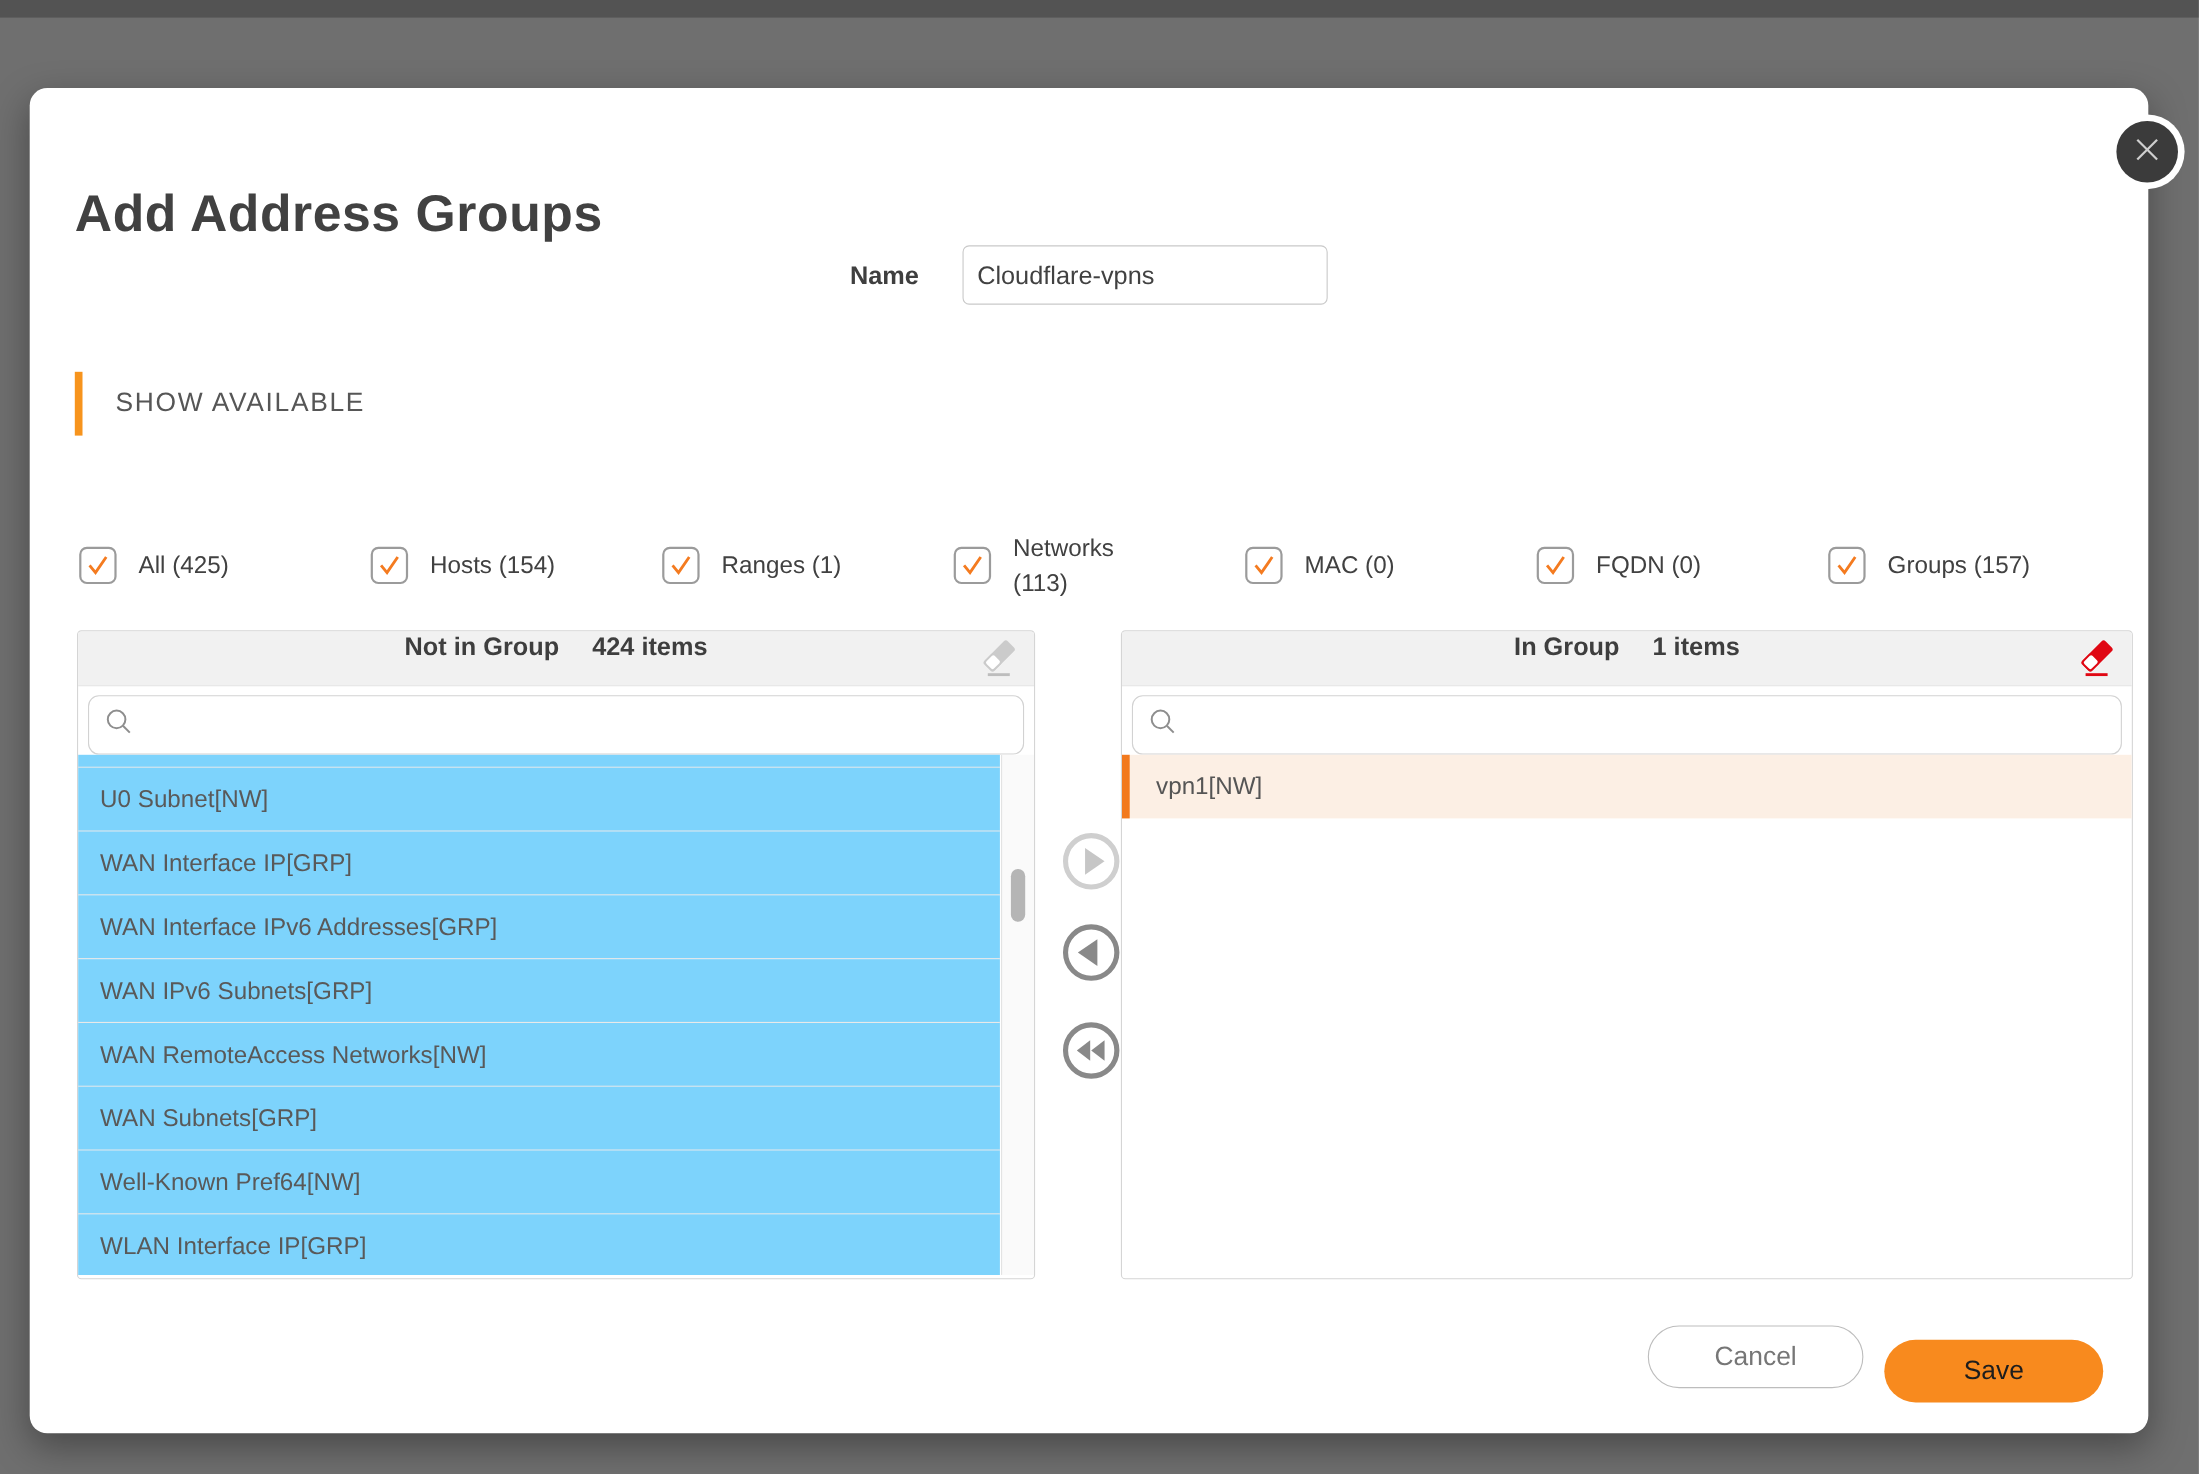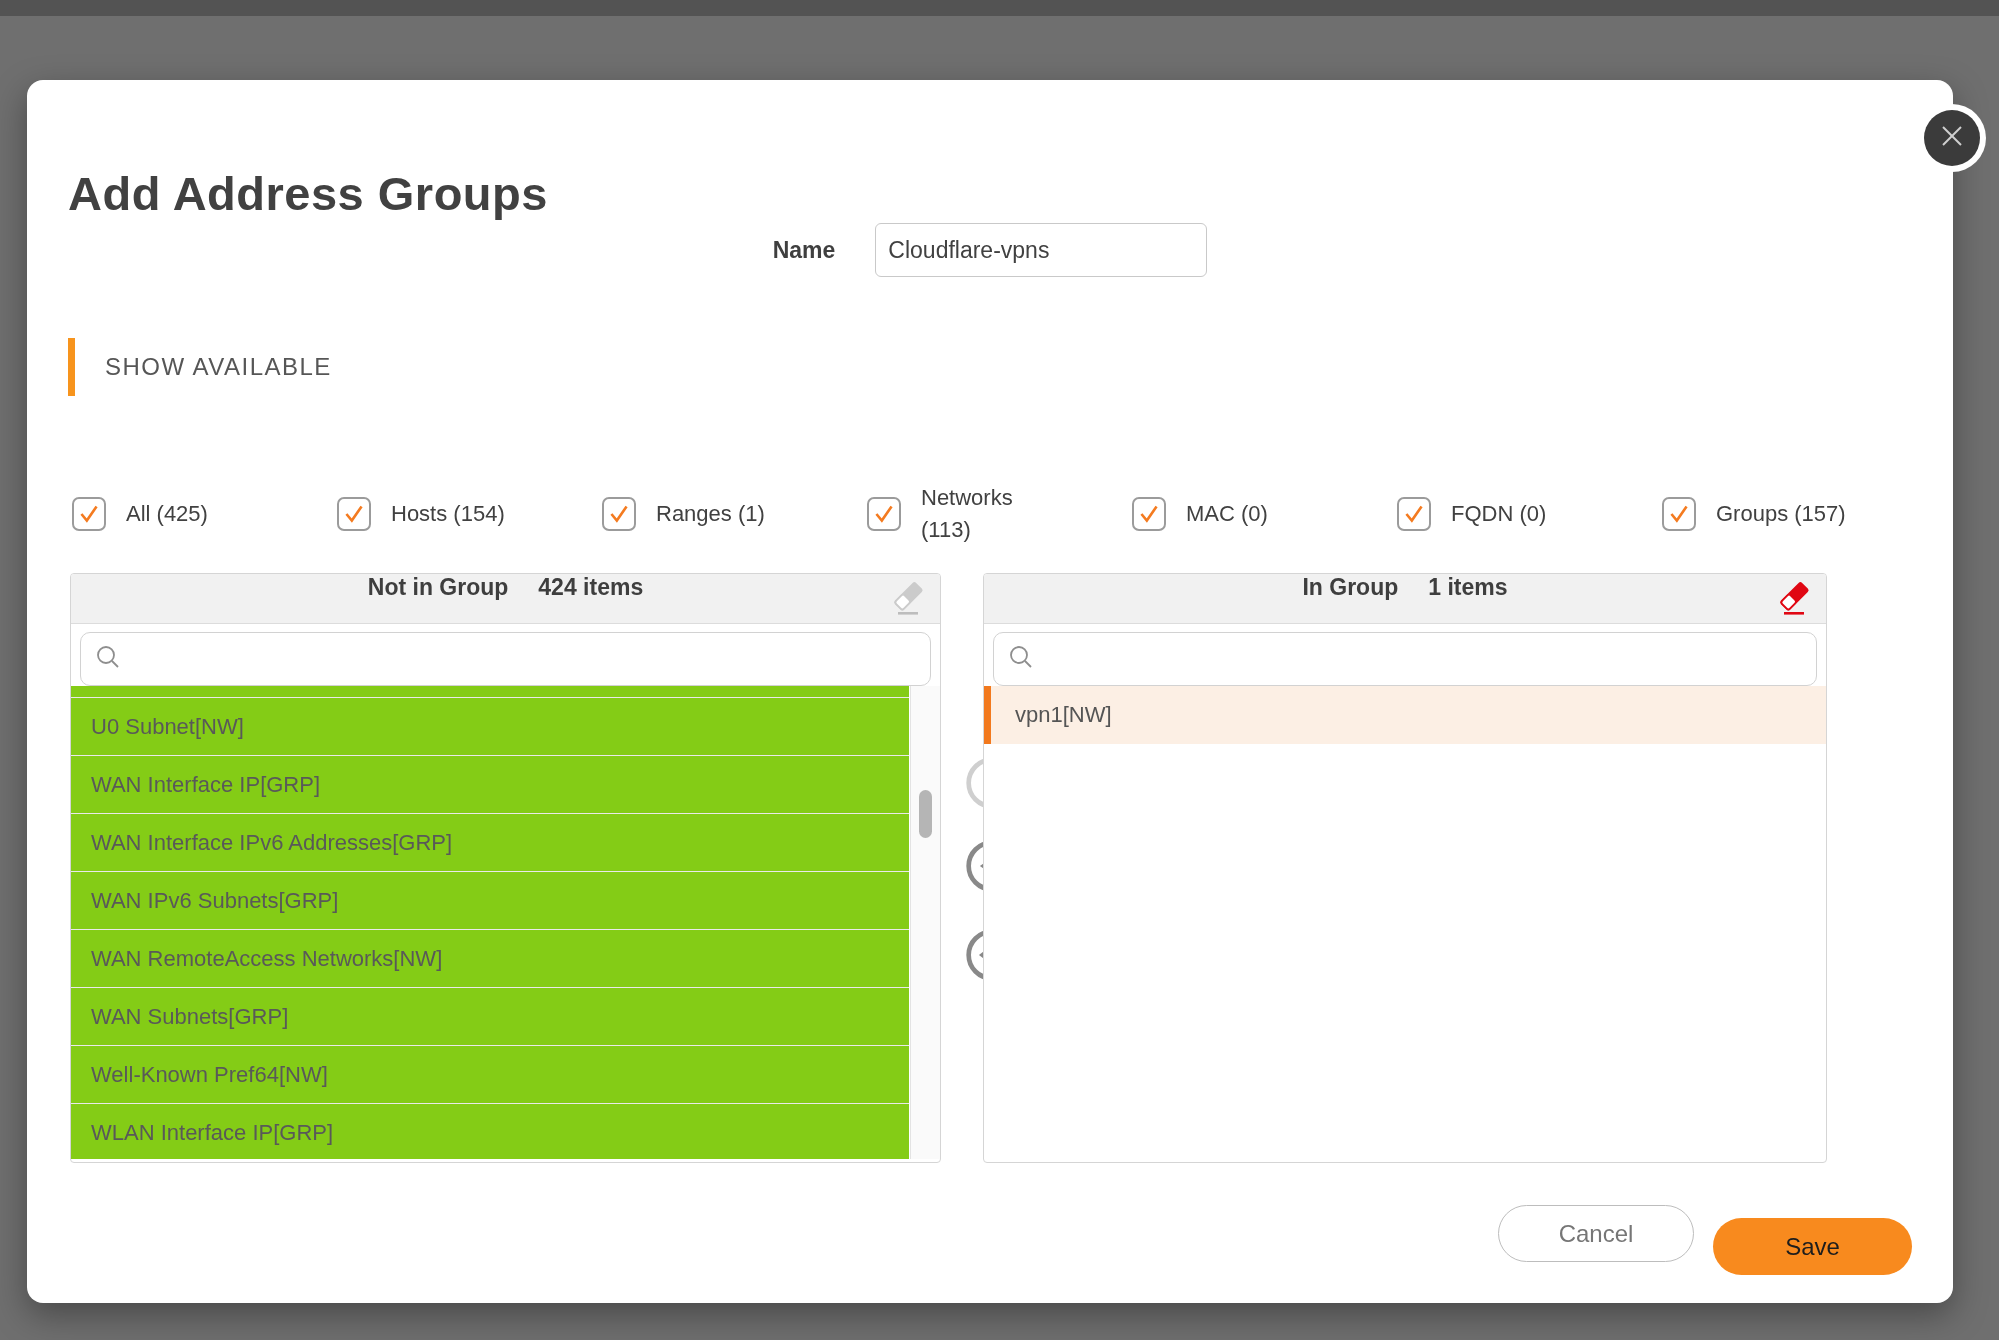--- a/index.html
+++ b/index.html
@@ -65,21 +65,21 @@
     display:flex; align-items:center; justify-content:center;
   }
   .cb-label { font-size:22px; color:#414141; line-height:1.45; }
   .filter-item.wrap .cb-label { max-width:112px; }
 
   .panel {
     position:absolute; top:493px; height:590px;
     border:1.5px solid #d5d5d5; border-radius:4px; background:#fff;
   }
   .panel.left  { left:43px;  width:871px; }
-  .panel.right { left:956px; width:844px; }
+  .panel.right { left:992px; width:920px; }
 
   .panel-header {
     height:50px; background:#f1f1f1; border-bottom:1px solid #dcdcdc;
     display:flex; align-items:flex-start; justify-content:center; gap:30px;
     position:relative; border-radius:3px 3px 0 0;
   }
   .panel-title, .panel-count { font-size:23px; font-weight:700; color:#3e3e3e; }
   .eraser-btn {
     position:absolute; right:14px; top:7px; width:36px; height:38px;
     background:none; border:none; cursor:pointer; padding:0;
@@ -93,21 +93,21 @@
   .panel-search input {
     border:none; outline:none; flex:1; font-size:22px; color:#444;
     font-family:"Liberation Sans", sans-serif; background:transparent; height:100%;
   }
 
   .list { position:relative; height:473px; overflow:hidden; }
   .list .rows { margin-right:31px; }
   .row {
     height:58px; display:flex; align-items:center; padding-left:20px;
     font-size:22px; color:#595959; border-bottom:1px solid #e9e9e9;
-    cursor:pointer; background:#84cc16;
+    cursor:pointer; background:#7dd3fc;
   }
   .row.partial { height:12px; padding:0; }
   .panel.right .row { border-bottom:none; padding-left:24px; }
   .row.selected {
     background:#FCEFE4; border-left:7px solid #F2791D; color:#555555;
     border-bottom:1px solid #f3ddc9;
   }
 
   .scroll-gutter {
     position:absolute; top:0; right:0; bottom:0; width:30px;

